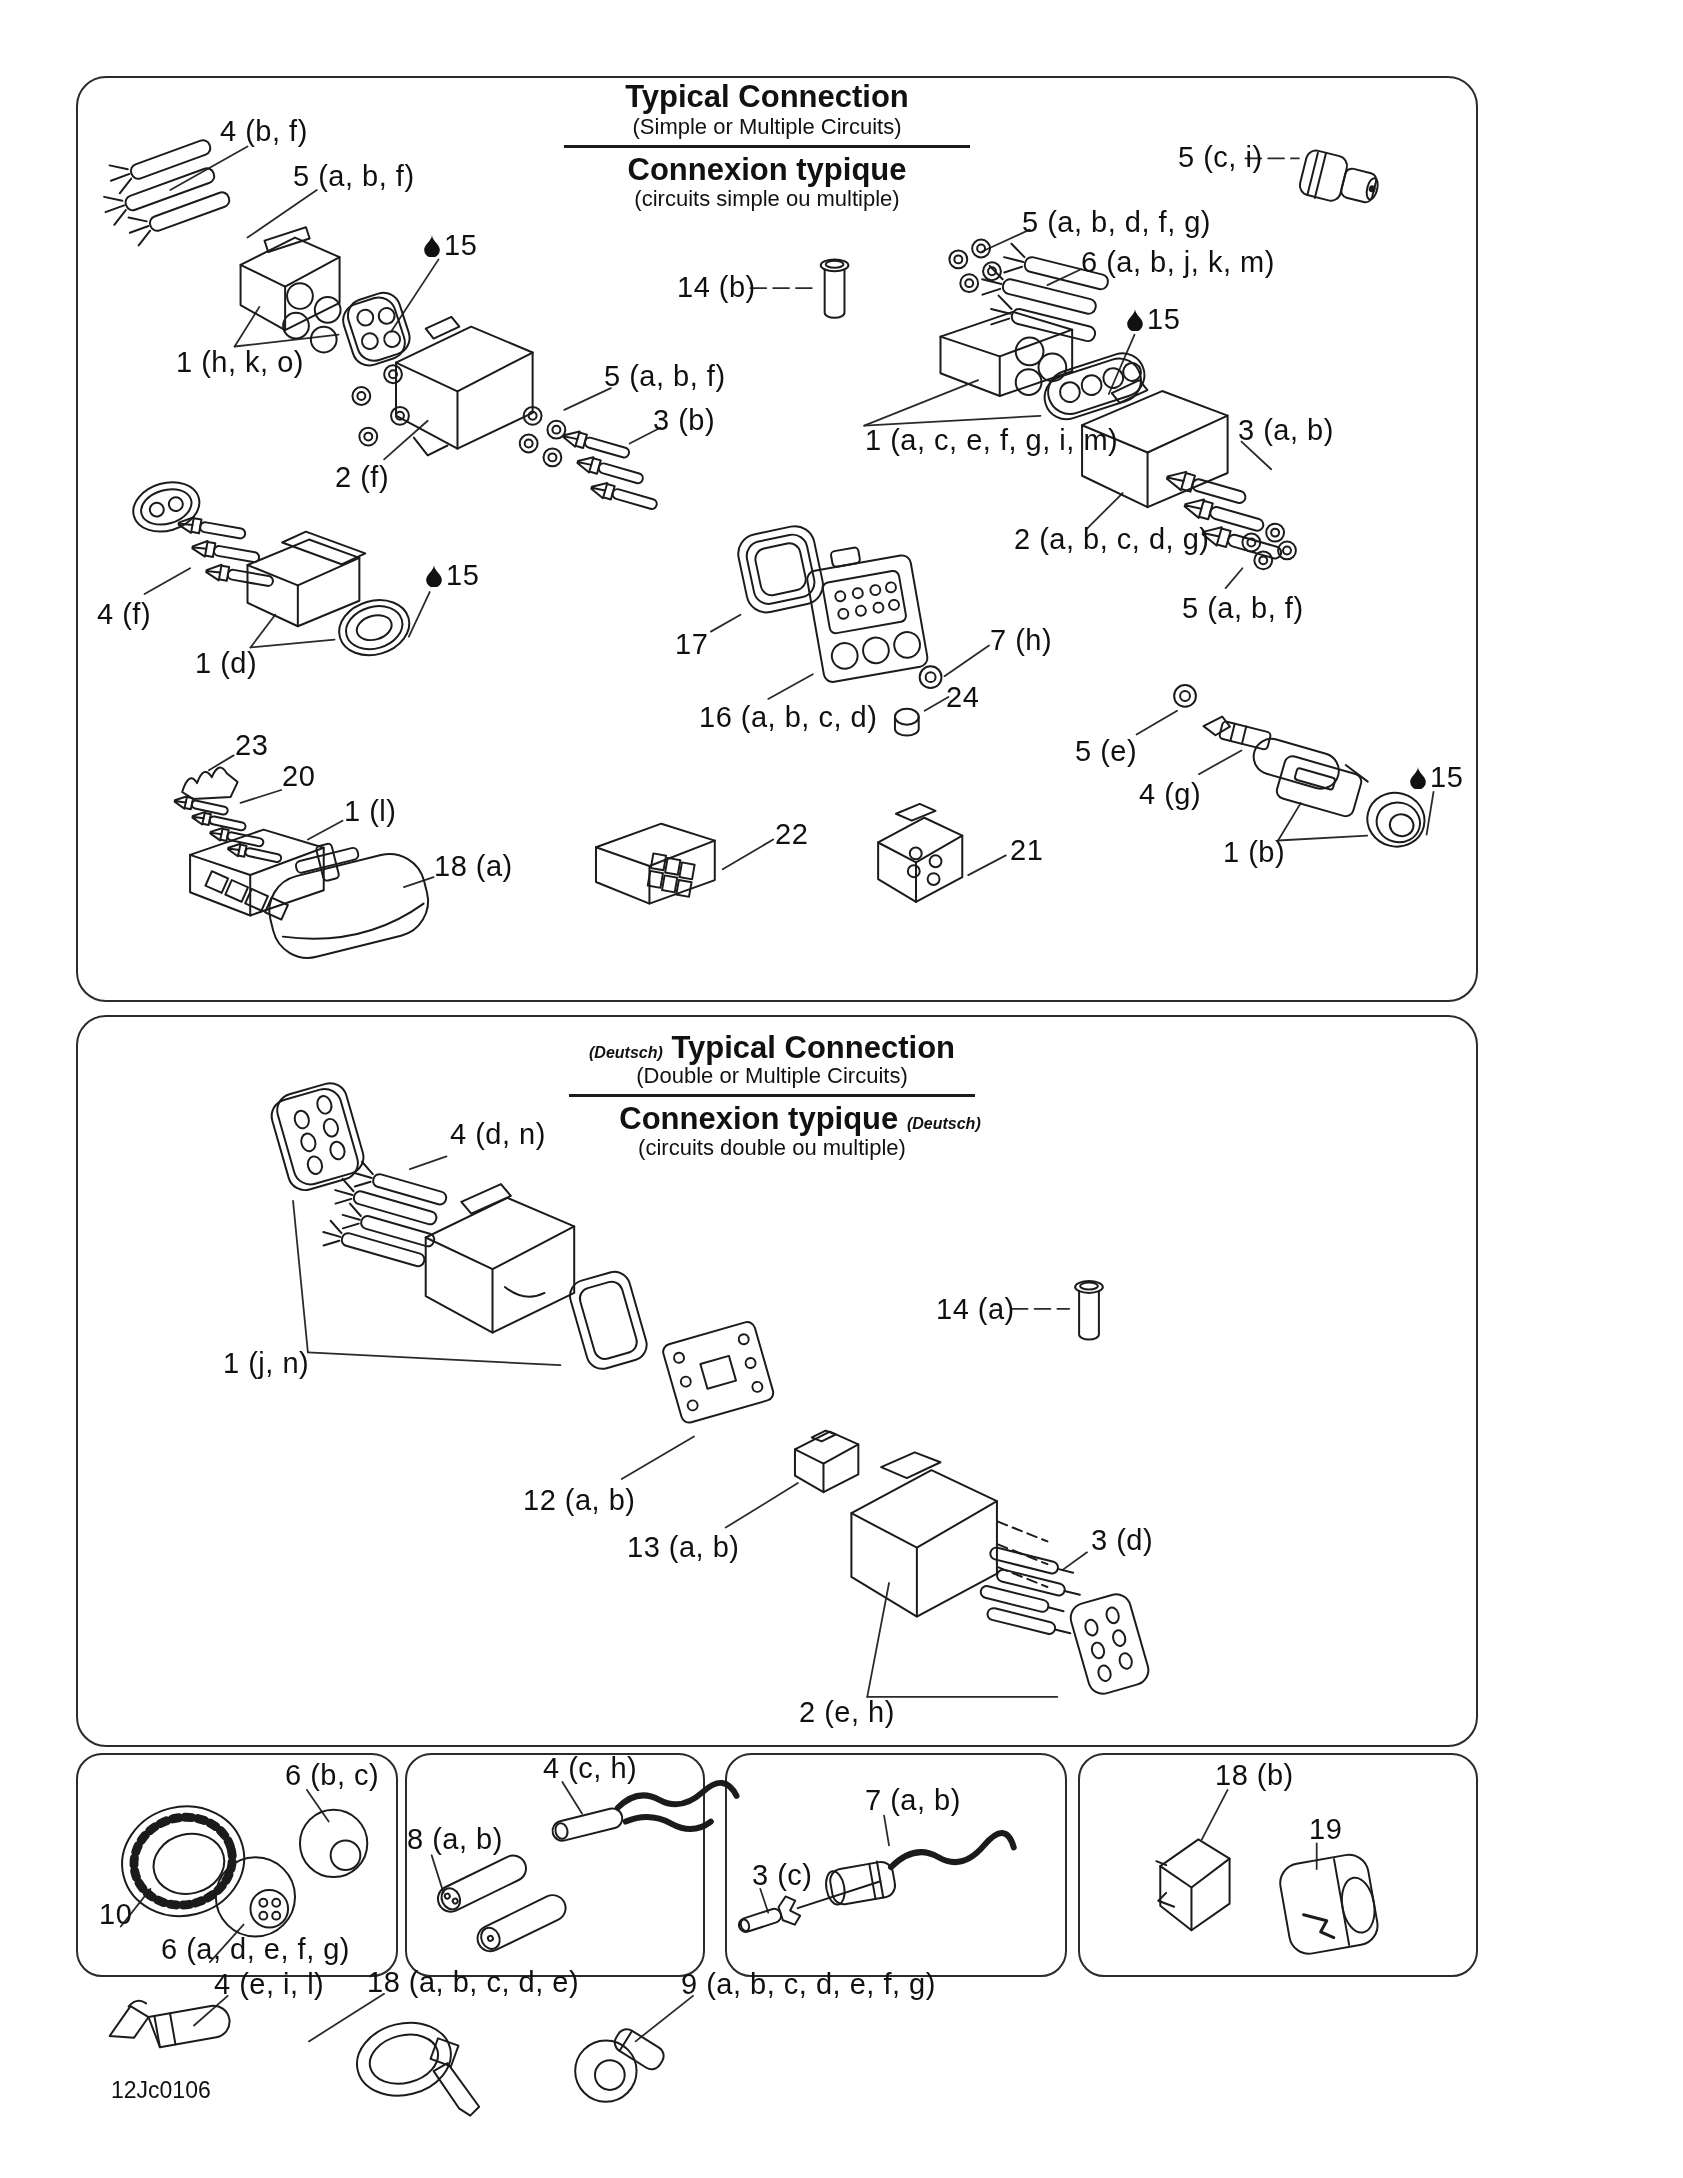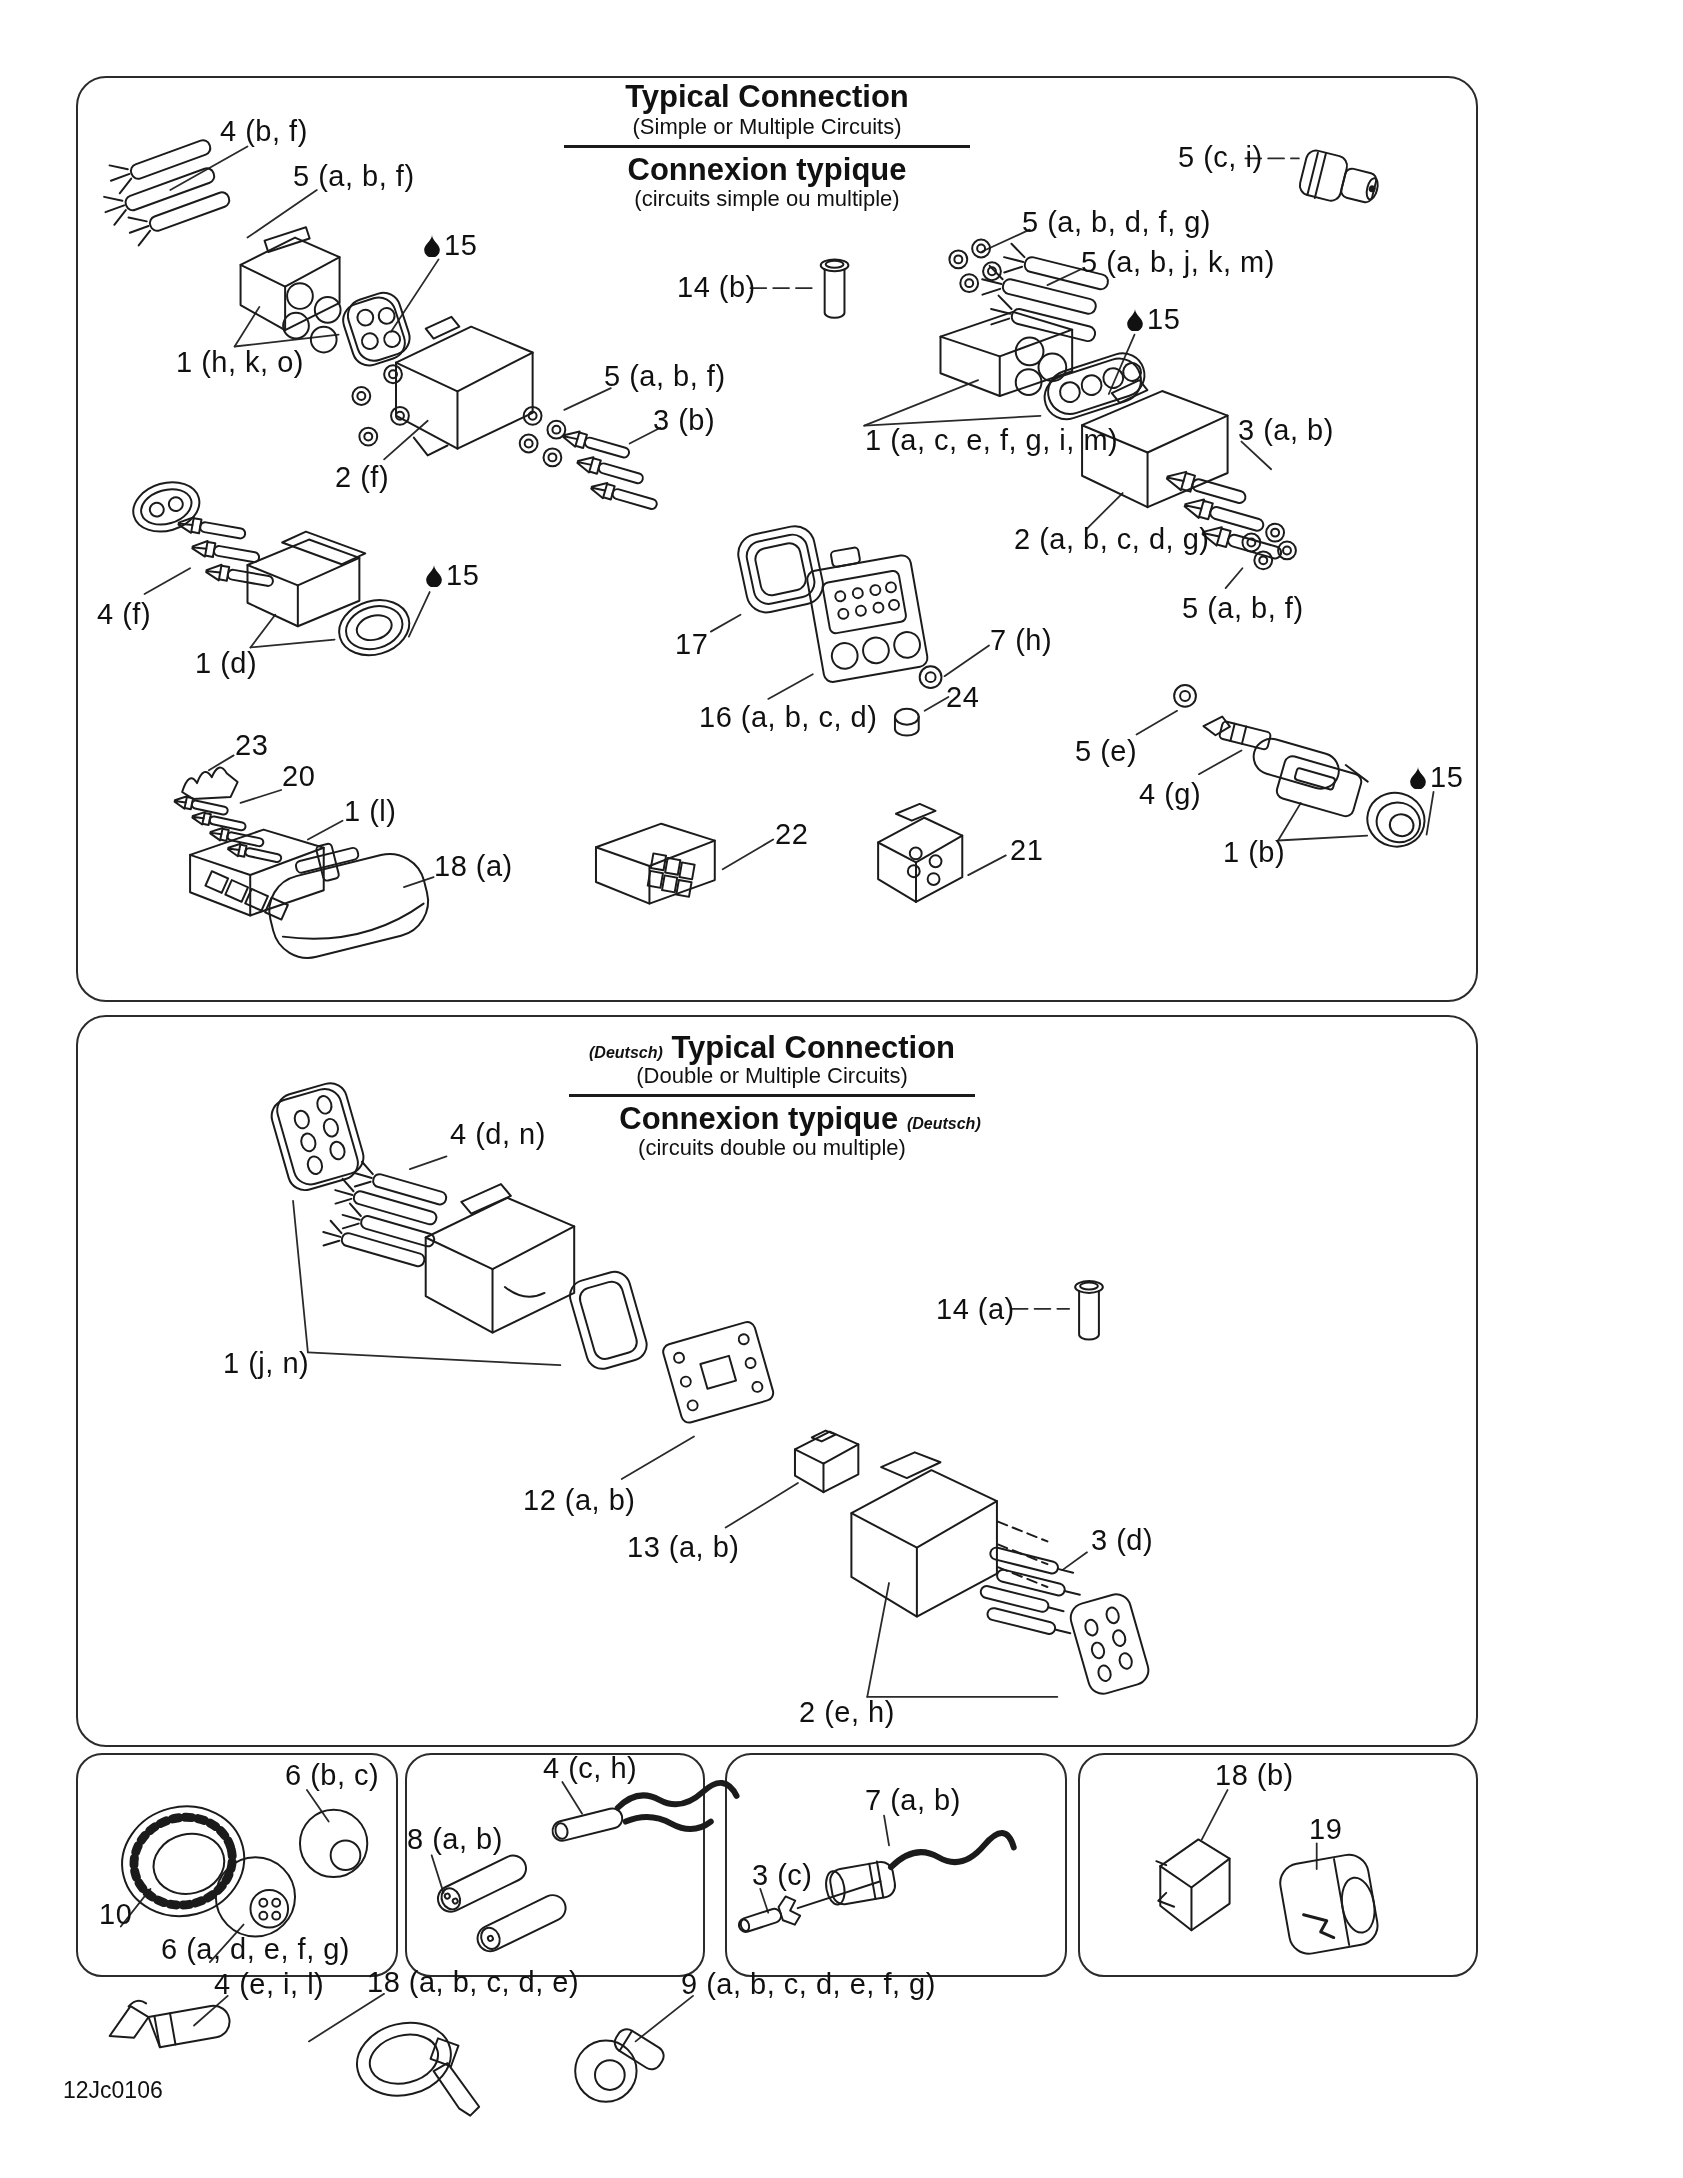--- a/index.html
+++ b/index.html
@@ -2,21 +2,21 @@
 <html><head>
 <meta charset="utf-8">
 <style>
   html,body{margin:0;padding:0;background:#fff;}
   #stage{position:relative;width:1683px;height:2178px;background:#ffffff;
          font-family:Liberation Sans, sans-serif;color:#111;overflow:hidden;}
   .panel{position:absolute;border:2.5px solid #2b2b2b;border-radius:30px;background:transparent;}
   .box{position:absolute;border:2.5px solid #2b2b2b;border-radius:26px;background:transparent;}
   .lbl{position:absolute;font-size:29px;line-height:1;white-space:nowrap;color:#101010;
        letter-spacing:0.5px;display:flex;align-items:center;gap:4px;}
-  .code{position:absolute;font-size:23px;color:#101010;}
+  .code{position:absolute;font-size:23px;color:#101010;margin-left:48px;}
   .tt{position:absolute;transform:translateX(-50%);white-space:nowrap;text-align:center;}
   .tb{font-weight:bold;font-size:31px;}
   .ts{font-size:22px;}
   .ti{font-weight:bold;font-style:italic;}
   .rule{position:absolute;height:3px;background:#1b1b1b;}
   svg.art{position:absolute;left:0;top:0;}
   .dropicon svg{display:block;}
 </style>
 </head>
 <body>
@@ -538,21 +538,21 @@
   <div class="lbl" style="left:677px;top:273px;">
       <span>14 (b)</span>
     </div>
   <div class="lbl" style="left:1178px;top:143px;">
       <span>5 (c, i)</span>
     </div>
   <div class="lbl" style="left:1022px;top:208px;">
       <span>5 (a, b, d, f, g)</span>
     </div>
   <div class="lbl" style="left:1081px;top:248px;">
-      <span>5 (a, b, j, k, m)</span>
+      <span>6 (a, b, j, k, m)</span>
     </div>
   <div class="lbl" style="left:1127px;top:305px;">
       <span class="dropicon">
         <svg width="16" height="22" viewBox="0 0 10 14">
           <path d="M5 0C5 3.4 0 6.2 0 9.4a5 5 0 0 0 10 0C10 6.2 5 3.4 5 0Z" fill="#111"></path>
         </svg>
       </span>
       <span>15</span>
     </div>
   <div class="lbl" style="left:865px;top:426px;">

